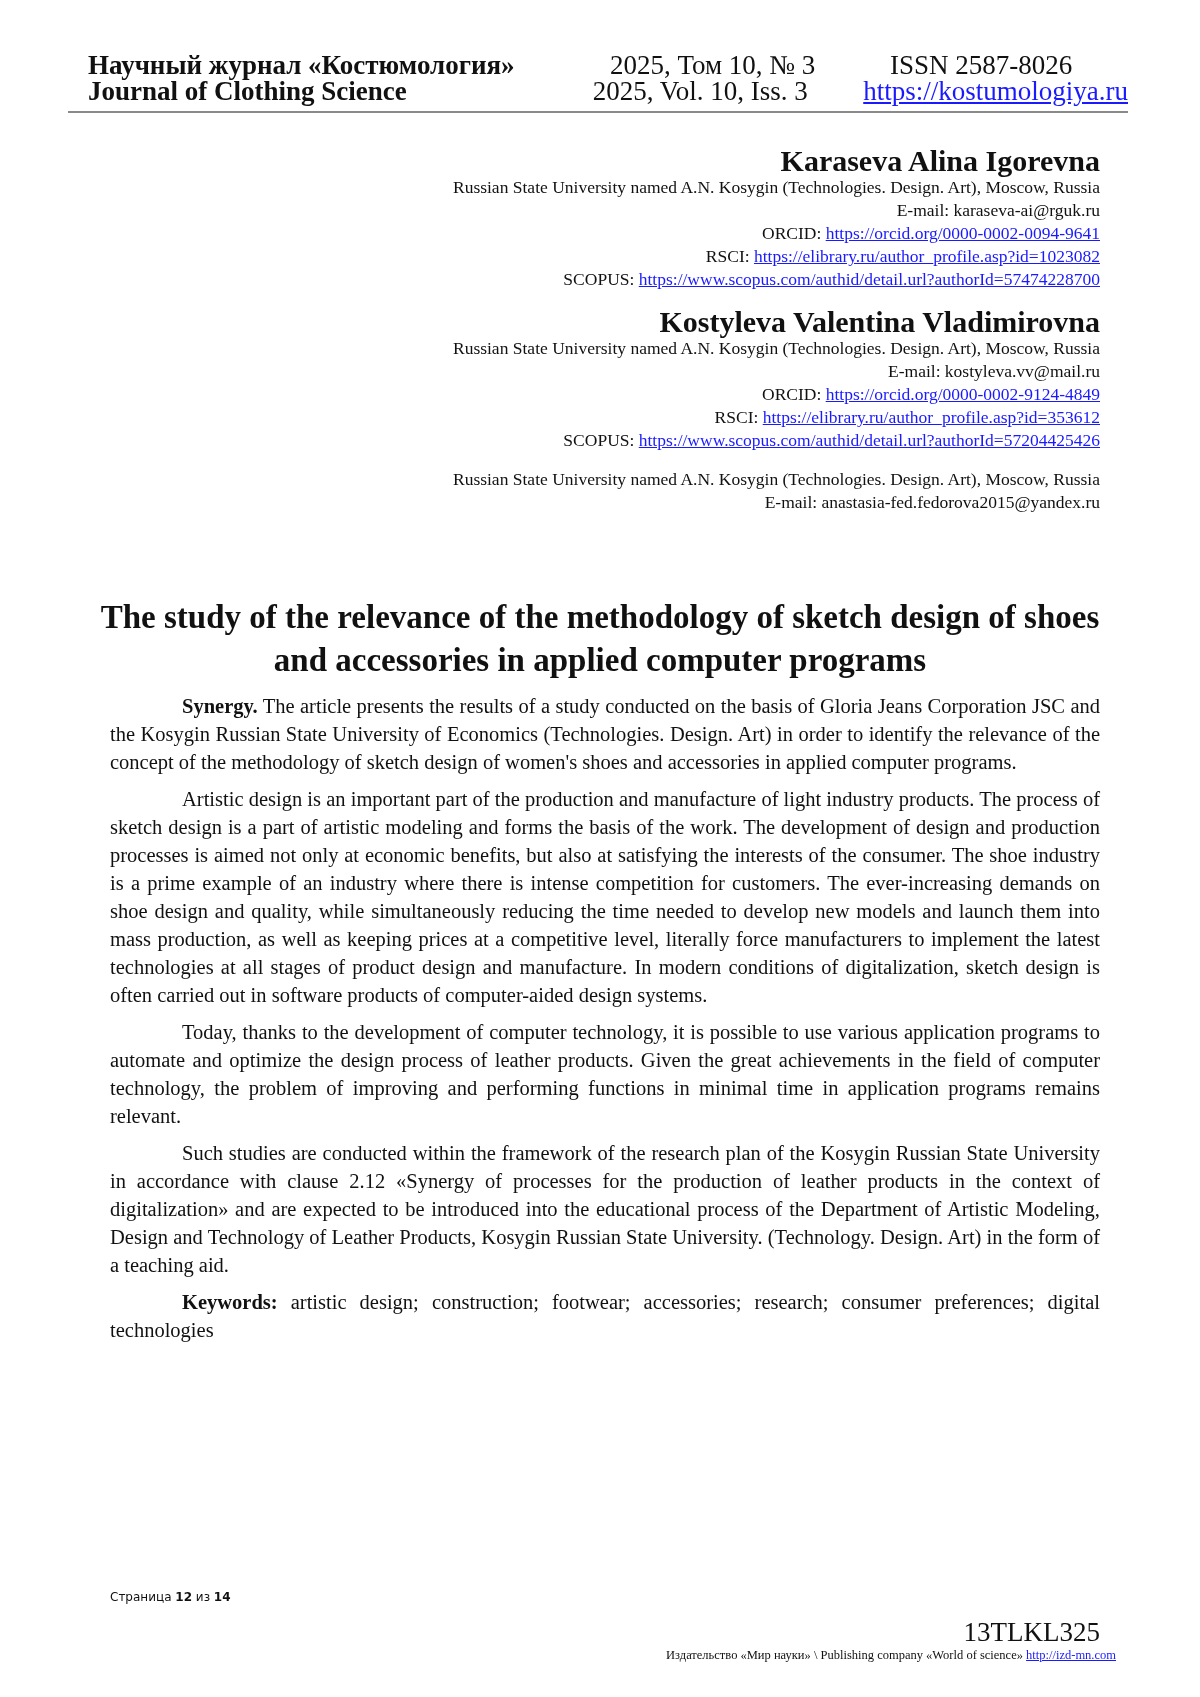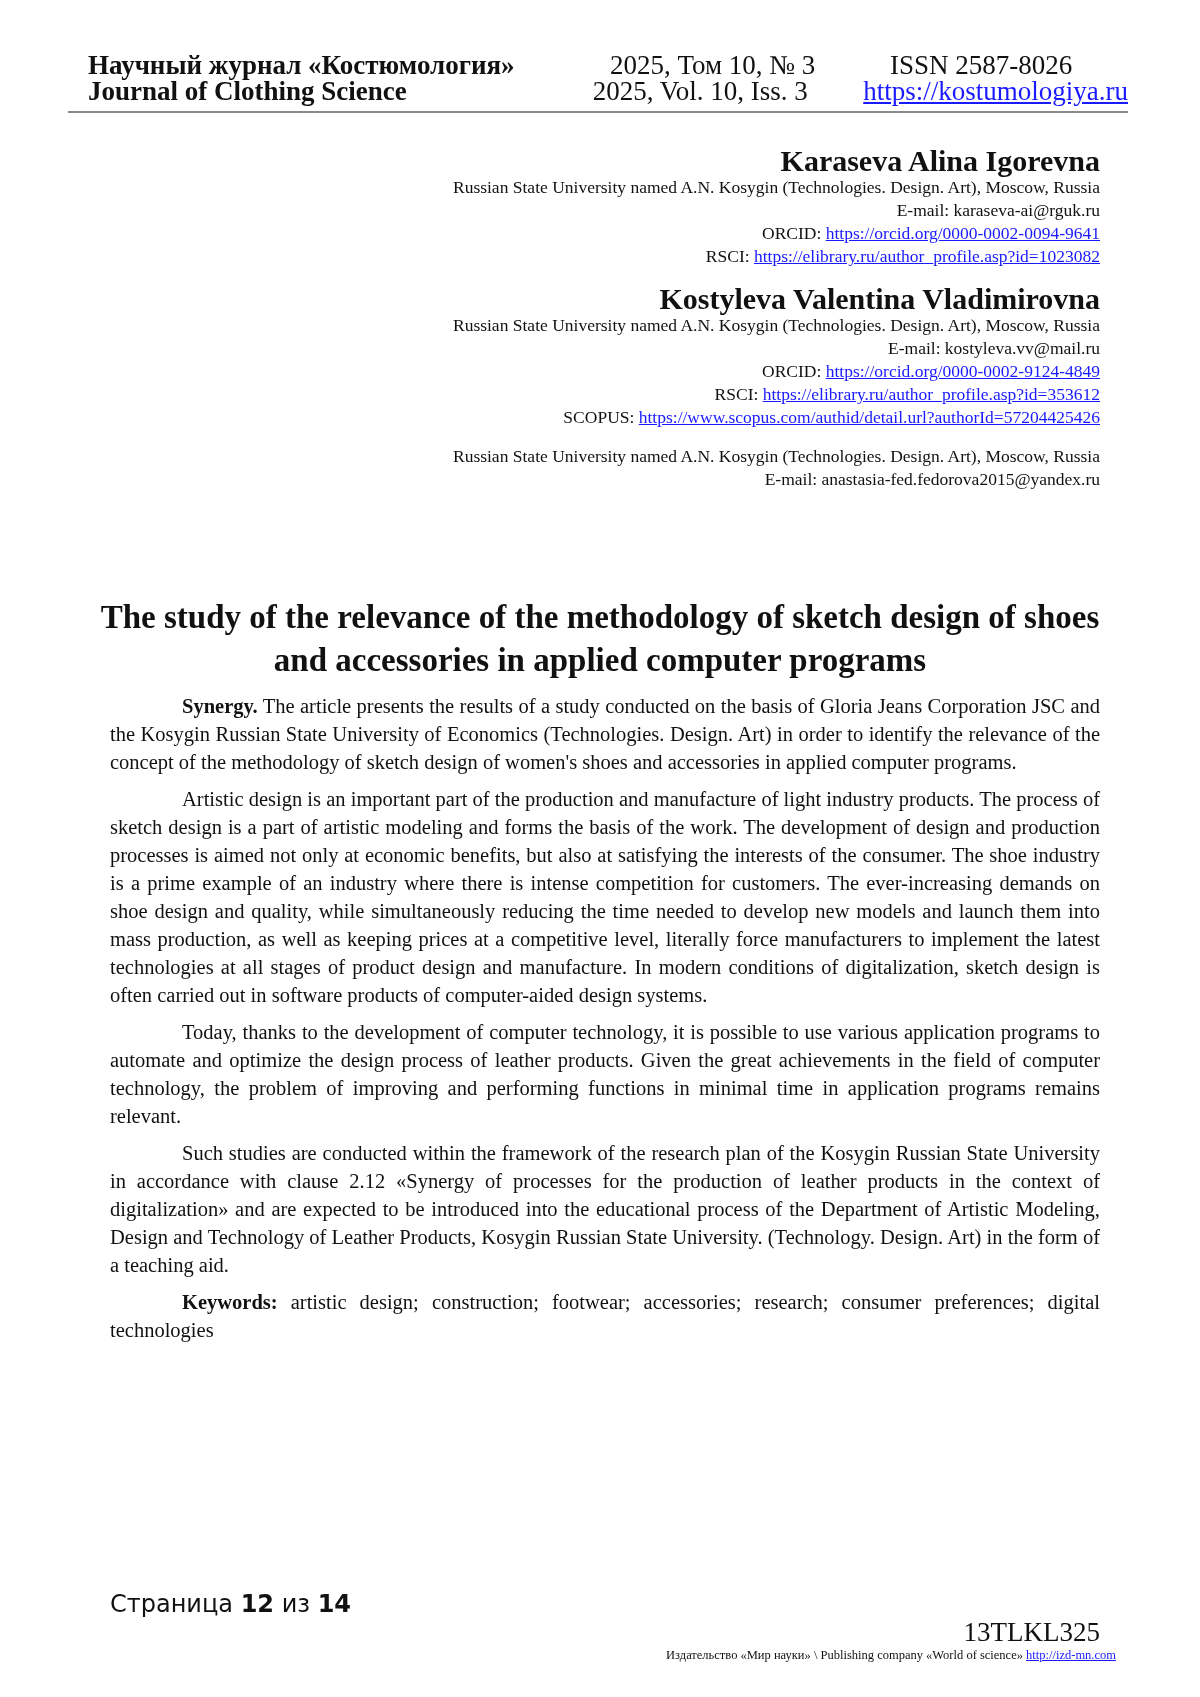--- a/index.html
+++ b/index.html
@@ -25,21 +25,21 @@
     
     .paper-title { position: absolute; left: 100px; top: 596px; width: 1000px;
                    text-align: center; font-size: 33px; font-weight: bold; line-height: 43px; }
     .body-text { position: absolute; left: 110px; top: 692px; width: 990px;
                  font-size: 20.5px; line-height: 28px; text-align: justify; }
     .para { margin: 0 0 9px 0; text-indent: 72px; }
     .para b { font-weight: bold; }
 
     
     .page-num { position: absolute; left: 110px; top: 1590px;
-                font-family: "DejaVu Sans", "Liberation Sans", sans-serif; font-size: 24px; }
+                font-family: "DejaVu Sans", "Liberation Sans", sans-serif; font-size: 12px; }
     .page-num b { font-weight: bold; }
     .doc-code { position: absolute; right: 100px; top: 1617px; font-size: 27px; }
     .publisher { position: absolute; right: 84px; top: 1648px; font-size: 12.5px; }
   </style>
 </head>
 <body>
 
 <div class="run-header">
   <div class="rh-row">
     <div class="rh-col1">Научный журнал «Костюмология»</div>
@@ -54,20 +54,21 @@
 </div>
 <div class="rh-rule"></div>
 
 <div class="authors">
   <div class="author">
     <div class="author-name">Karaseva Alina Igorevna</div>
     <div class="author-line">Russian State University named A.N. Kosygin (Technologies. Design. Art), Moscow, Russia</div>
     <div class="author-line">E-mail: karaseva-ai@rguk.ru</div>
     <div class="author-line"><span>ORCID: </span><a href="#">https://orcid.org/0000-0002-0094-9641</a></div>
     <div class="author-line"><span>RSCI: </span><a href="#">https://elibrary.ru/author_profile.asp?id=1023082</a></div>
+    <div class="author-line"><span>SCOPUS: </span><a href="#">https://www.scopus.com/authid/detail.url?authorId=57474228700</a></div>
   </div>
   <div class="author">
     <div class="author-name">Kostyleva Valentina Vladimirovna</div>
     <div class="author-line">Russian State University named A.N. Kosygin (Technologies. Design. Art), Moscow, Russia</div>
     <div class="author-line">E-mail: kostyleva.vv@mail.ru</div>
     <div class="author-line"><span>ORCID: </span><a href="#">https://orcid.org/0000-0002-9124-4849</a></div>
     <div class="author-line"><span>RSCI: </span><a href="#">https://elibrary.ru/author_profile.asp?id=353612</a></div>
     <div class="author-line"><span>SCOPUS: </span><a href="#">https://www.scopus.com/authid/detail.url?authorId=57204425426</a></div>
   </div>
   <div class="author">

